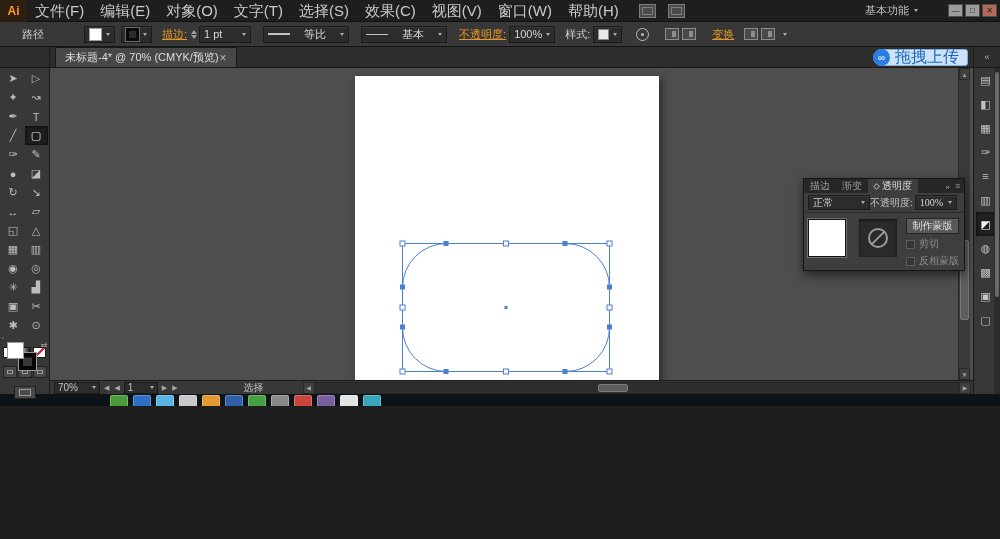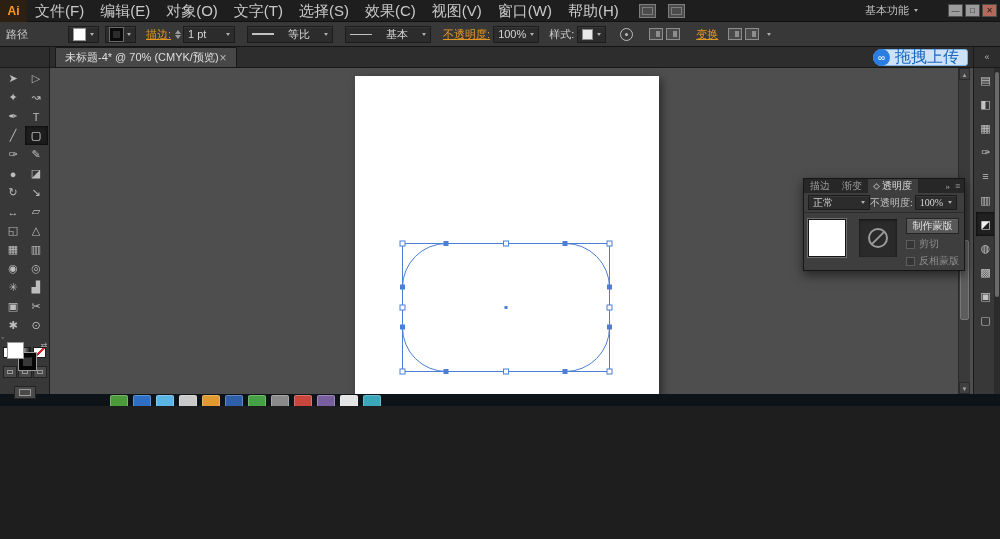--- a/index.html
+++ b/index.html
@@ -17,21 +17,21 @@
   .workspace { display:flex; align-items:center; gap:5px; margin-right:30px; color:#bdbdbd; font-size:11px; }
   .winbtns { display:flex; gap:2px; margin-right:3px; }
   .winbtn { width:15px; height:13px; background:#9c9c9c; color:#1d1d1d; font-size:8px; line-height:12px; text-align:center; border:1px solid #4e4e4e; }
   .winbtn.close { background:#b5695c; }
 
   .caret { width:0; height:0; border-left:3px solid transparent; border-right:3px solid transparent; border-top:4px solid #aeaeae; flex:none; }
   .caret.sm { border-left-width:2.5px; border-right-width:2.5px; border-top-width:3.5px; }
 
   
   .controlbar { height:25px; background:#383838; border-bottom:1px solid #141414; display:flex; align-items:center; flex:none; padding:0 5px; }
-  .ctx-label { color:#cfcfcf; margin-left:1px; }
+  .ctx-label { color:#cfcfcf; margin-left:17px; }
   .dd { display:flex; align-items:center; gap:4px; background:#2c2c2c; border:1px solid #1c1c1c; box-shadow:inset 0 1px 0 rgba(255,255,255,.06); height:17px; padding:0 4px; color:#d6d6d6; }
   .swatch-fill { width:13px; height:13px; background:#fff; border:1px solid #9a9a9a; }
   .swatch-stroke { width:13px; height:13px; border:3px solid #0b0b0b; background:transparent; outline:1px solid #6b6b6b; }
   .link { color:#e49722; text-decoration:underline; }
   .spinner { display:flex; flex-direction:column; gap:1px; margin-left:4px; }
   .spinner .up { width:0;height:0;border-left:3px solid transparent;border-right:3px solid transparent;border-bottom:4px solid #9c9c9c; }
   .spinner .dn { width:0;height:0;border-left:3px solid transparent;border-right:3px solid transparent;border-top:4px solid #9c9c9c; }
   .profile-line { width:22px; height:2px; background:#c2c2c2; flex:none; }
   .profile-line.thin { height:1px; }
   .mini-swatch { width:11px; height:11px; background:#e8e8e8; border:1px solid #8a8a8a; }
@@ -353,20 +353,42 @@
               </label>
               <label class="chk">
                 <span class="box"></span>
                 <span>反相蒙版</span>
               </label>
             </div>
           </div>
         </div>
       </div>
 
+      <div class="statusbar">
+        <div class="zoom-box">
+          <span>70%</span>
+          <span class="caret sm"></span>
+        </div>
+        <span class="nav-arrow">◀</span>
+        <span class="nav-arrow">◀</span>
+        <div class="ab-field">
+          <span>1</span>
+          <span class="caret sm"></span>
+        </div>
+        <span class="nav-arrow">▶</span>
+        <span class="nav-arrow">▶</span>
+        <span class="status-text">选择</span>
+        <div class="h-scroll">
+          <div class="h-arrow">◀</div>
+          <div class="h-track">
+            <div class="h-thumb"></div>
+          </div>
+          <div class="h-arrow">▶</div>
+        </div>
+      </div>
     </div>
 
     <div class="dock">
       <div class="dock-head">«</div>
       <div class="dock-icons">
         <div class="dock-icon">▤</div>
         <div class="dock-icon">◧</div>
         <div class="dock-icon">▦</div>
         <div class="dock-icon">✑</div>
         <div class="dock-icon">≡</div>

